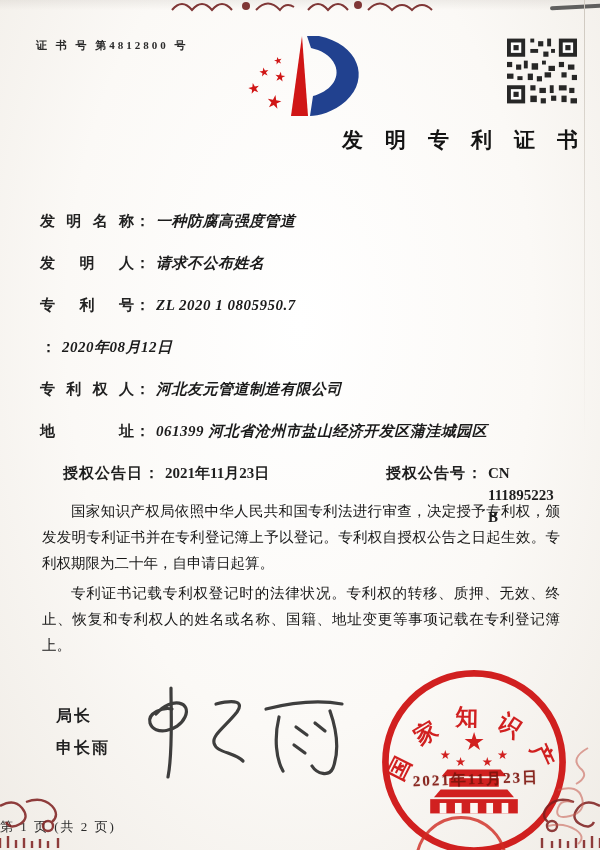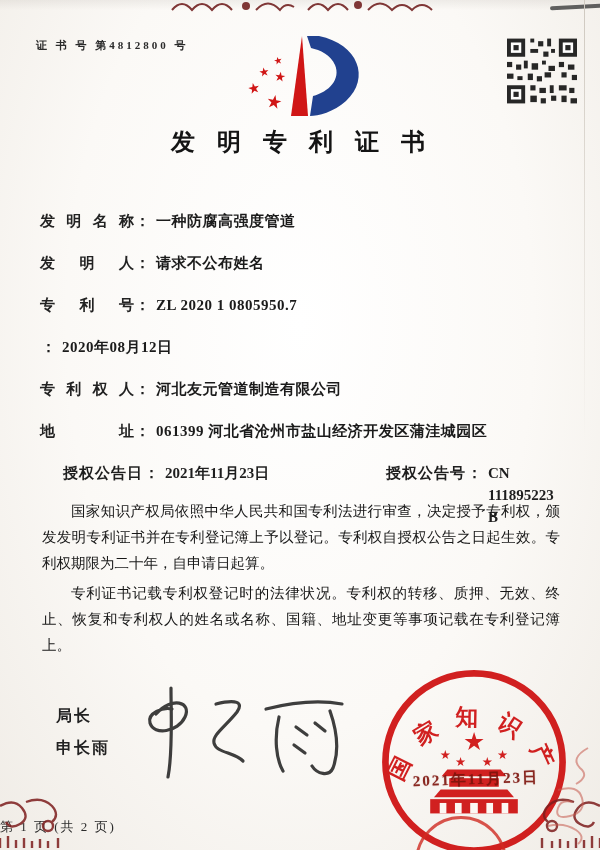--- a/index.html
+++ b/index.html
@@ -20,33 +20,33 @@
   
   .cert-number {
     position:absolute; left:36px; top:38px;
     font-size:11px; letter-spacing:3px; color:#2a2a2a; font-weight:600;
   }
   .logo { position:absolute; left:228px; top:26px; width:164px; height:96px; }
   .qr   { position:absolute; left:504px; top:36px; width:76px; height:70px; opacity:.9; }
 
   .title {
     position:absolute; left:0; top:126px; width:100%;
-    text-align:center; font-size:24px; font-weight:bold;
+    text-align:right; font-size:21px; font-weight:bold;
     letter-spacing:22px; padding-left:18px; color:#141414;
   }
 
   
   .fields { position:absolute; left:40px; top:210px; width:522px; font-size:15px; }
   .field-row { display:flex; align-items:baseline; line-height:22px; margin-bottom:20px; font-weight:600; }
   .field-row .label {
     display:inline-block; width:94px; text-align:justify; text-align-last:justify;
     color:#222; flex:none;
   }
   .field-row .colon { flex:none; margin:0 6px 0 1px; }
-  .field-row .value { flex:1; color:#1b1b1b; letter-spacing:.5px; }
+  .field-row .value { flex:1; color:#1b1b1b; letter-spacing:.5px;font-style:italic; }
   .grant-row { display:flex; }
   .grant-group { display:flex; align-items:baseline; font-weight:600;margin-left:23px; }
   .grant-group.first { width:300px; flex:none; }
   .grant-group .glabel { flex:none; letter-spacing:1px; }
   .grant-group .colon { margin:0 6px 0 1px; }
 
   
   .body-text { position:absolute; left:42px; top:498px; width:518px; font-size:14.5px;
     line-height:26px; text-align:justify; color:#171717; font-weight:500; }
   .body-text p { text-indent:2em; margin-bottom:4px; }

